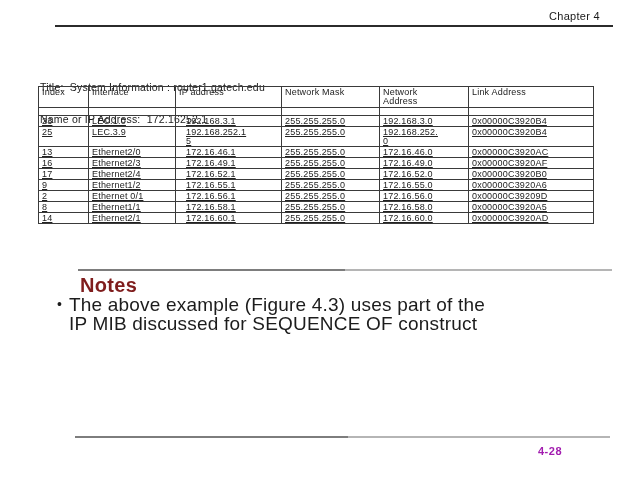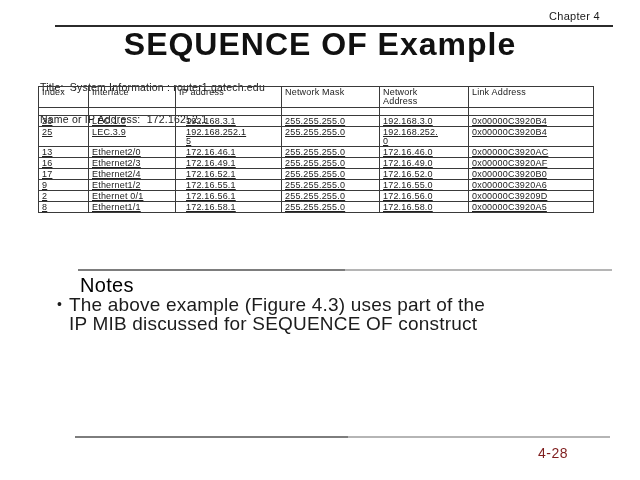--- a/index.html
+++ b/index.html
@@ -41,41 +41,40 @@
   .cellwrap { display:inline-block; word-break:break-all;text-decoration:underline; }
   td.col2 .cellwrap { max-width:62px;margin-left:7px; }
   td.col4 .cellwrap { max-width:57px; }
   th .hwrap { display:inline-block; max-width:46px; }
 
   
   .notes-rule {
     position:absolute; top:269px; left:78px; width:534px; height:2px;
     background:linear-gradient(to right, #7d7d7d 0%, #7d7d7d 50%, #b5b5b5 50%, #b5b5b5 100%);
   }
-  .notes-heading { position:absolute; top:274px; left:80px; font-size:20px; font-weight:normal; color:#000000; letter-spacing:0.3px; }
+  .notes-heading { position:absolute; top:274px; left:80px; font-size:20px; font-weight:bold; color:#7f1d1d; letter-spacing:0.3px; }
   .bullet-item { position:absolute; top:295px; left:57px; width:530px; display:flex; font-size:19px; line-height:19px; color:#1c1c1c; }
   .bullet-marker { flex:0 0 auto; margin-right:7px; font-size:14px; line-height:19px; }
   .bullet-text { white-space:pre-line; letter-spacing:0.2px; }
 
   
   .footer-rule {
     position:absolute; top:436px; left:75px; width:535px; height:2px;
     background:linear-gradient(to right, #7d7d7d 0%, #7d7d7d 51%, #b5b5b5 51%, #b5b5b5 100%);
   }
   .footer-credit { position:absolute; top:443px; left:180px; font-size:11.5px; line-height:11px; letter-spacing:0.2px; color:#222; }
-  .footer-page { position:absolute; top:445px; left:538px; font-size:14px; font-weight:normal; letter-spacing:0.5px; color:#7f1d1d; }
+  .footer-page { position:absolute; top:445px; left:538px; font-size:11px; font-weight:bold; letter-spacing:0.5px; color:#a21caf; }
 </style>
 </head>
 <body>
 
 <div class="slide">
 
   <div class="chapter">Chapter 4</div>
   <div class="head-rule"></div>
-  <h1 class="title">SEQUENCE OF Example</h1>
 
   <div class="info">
     <div>Title:  System Information : router1.gatech.edu</div>
     <div>Name or IP Address:  172.16252.1</div>
   </div>
 
   <table class="iftable">
     <colgroup>
       <col class="c0">
         <col class="c1">
@@ -160,20 +159,28 @@
           <td class="col5"><span class="cellwrap">0x00000C39209D</span></td>
         </tr>
         <tr>
           <td class="col0"><span class="cellwrap">8</span></td>
           <td class="col1"><span class="cellwrap">Ethernet1/1</span></td>
           <td class="col2"><span class="cellwrap">172.16.58.1</span></td>
           <td class="col3"><span class="cellwrap">255.255.255.0</span></td>
           <td class="col4"><span class="cellwrap">172.16.58.0</span></td>
           <td class="col5"><span class="cellwrap">0x00000C3920A5</span></td>
         </tr>
+        <tr>
+          <td class="col0"><span class="cellwrap">14</span></td>
+          <td class="col1"><span class="cellwrap">Ethernet2/1</span></td>
+          <td class="col2"><span class="cellwrap">172.16.60.1</span></td>
+          <td class="col3"><span class="cellwrap">255.255.255.0</span></td>
+          <td class="col4"><span class="cellwrap">172.16.60.0</span></td>
+          <td class="col5"><span class="cellwrap">0x00000C3920AD</span></td>
+        </tr>
       </tbody>
   </table>
 
   <div class="notes-rule"></div>
   <div class="notes-heading">Notes</div>
   <div class="bullet-item">
     <span class="bullet-marker">•</span>
     <span class="bullet-text">The above example (Figure 4.3) uses part of the
 IP MIB discussed for SEQUENCE OF construct</span>
   </div>

